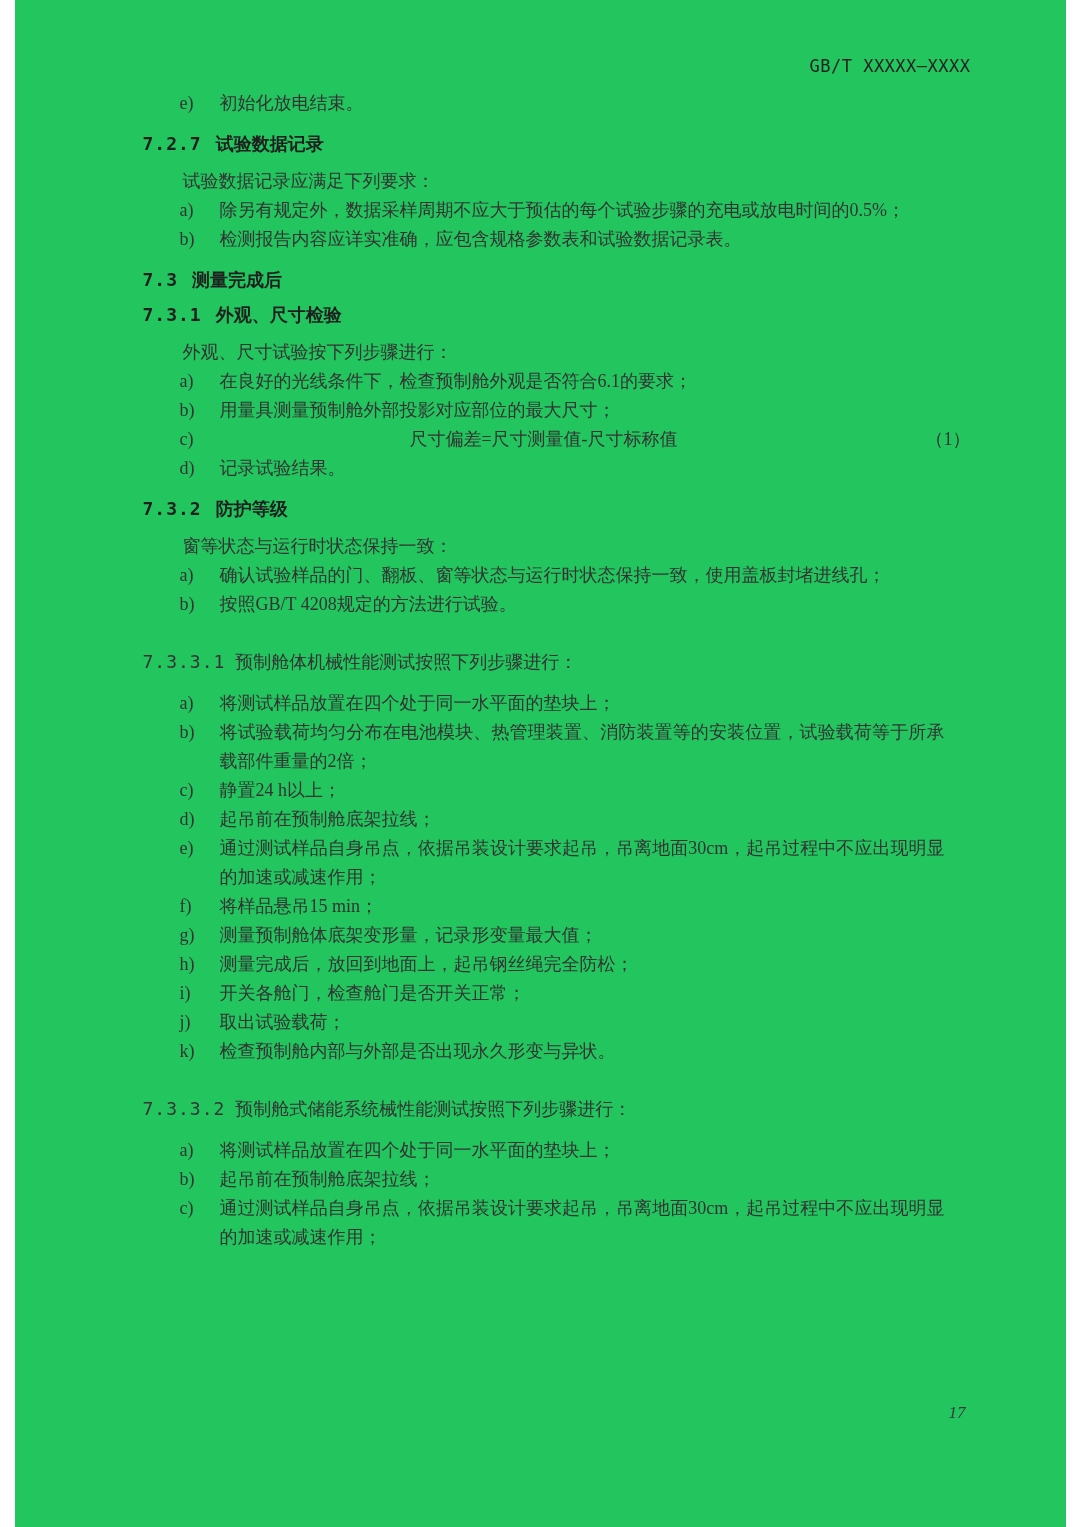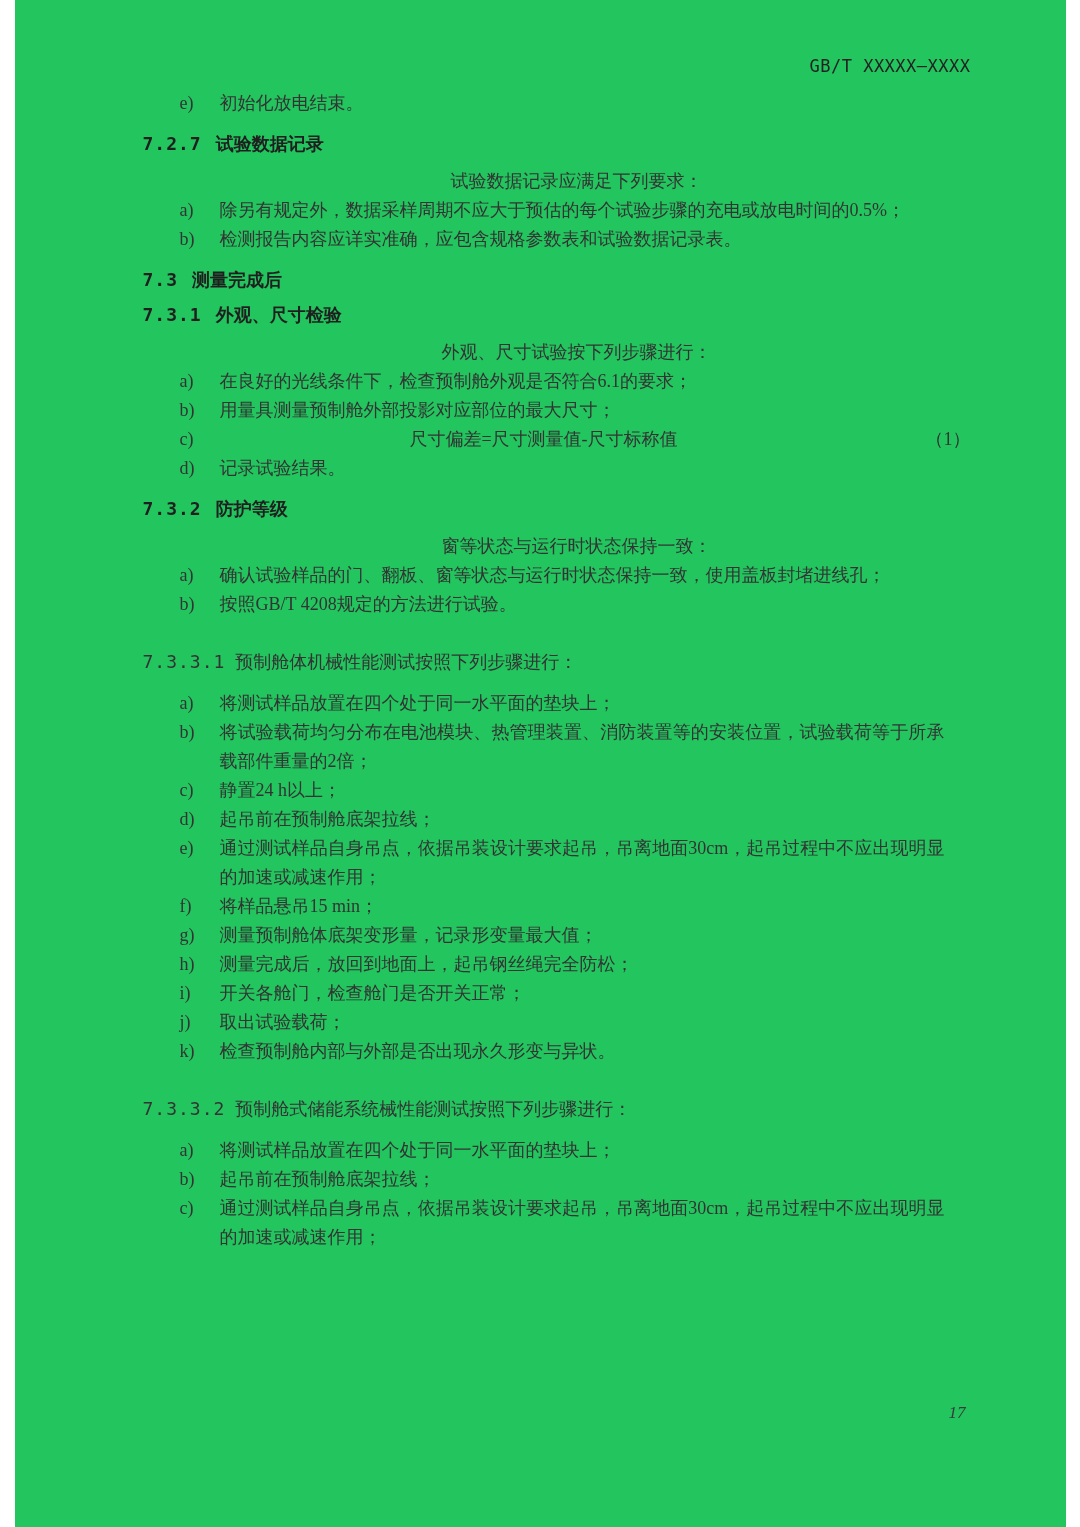--- a/index.html
+++ b/index.html
@@ -53,21 +53,20 @@
   .b-list + .b-clause { margin-top: 28px; }
   .b-clause .c-num {
     font-family: "DejaVu Sans Mono", monospace;
     letter-spacing: 1px;
     margin-right: 10px;
     color: #333333;
   }
   .b-paragraph {
     margin-top: 0;
     padding-left: 40px;
-    text-align: center;
   }
   .b-heading + .b-paragraph { margin-top: 12px; }
   .b-list {
     position: relative;
     margin-top: 0;
     padding-left: 77px;
     padding-right: 26px;
     text-align: justify;
   }
   .content > .b-list:first-child { margin-top: 8px; }

